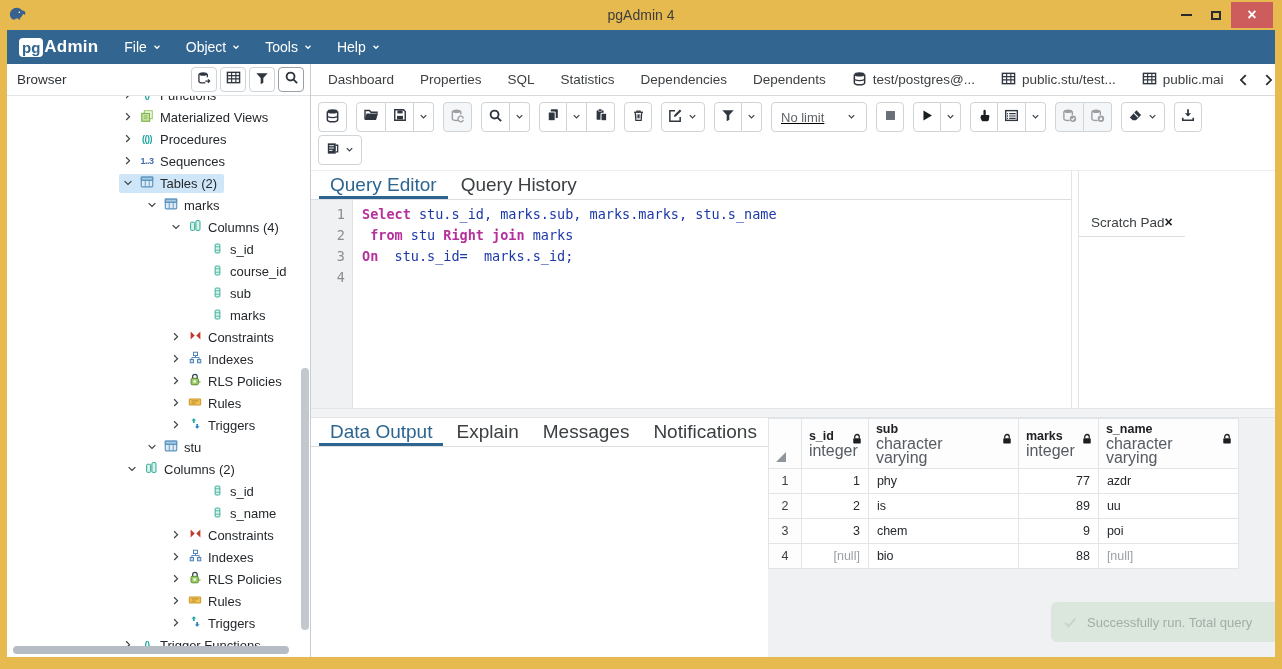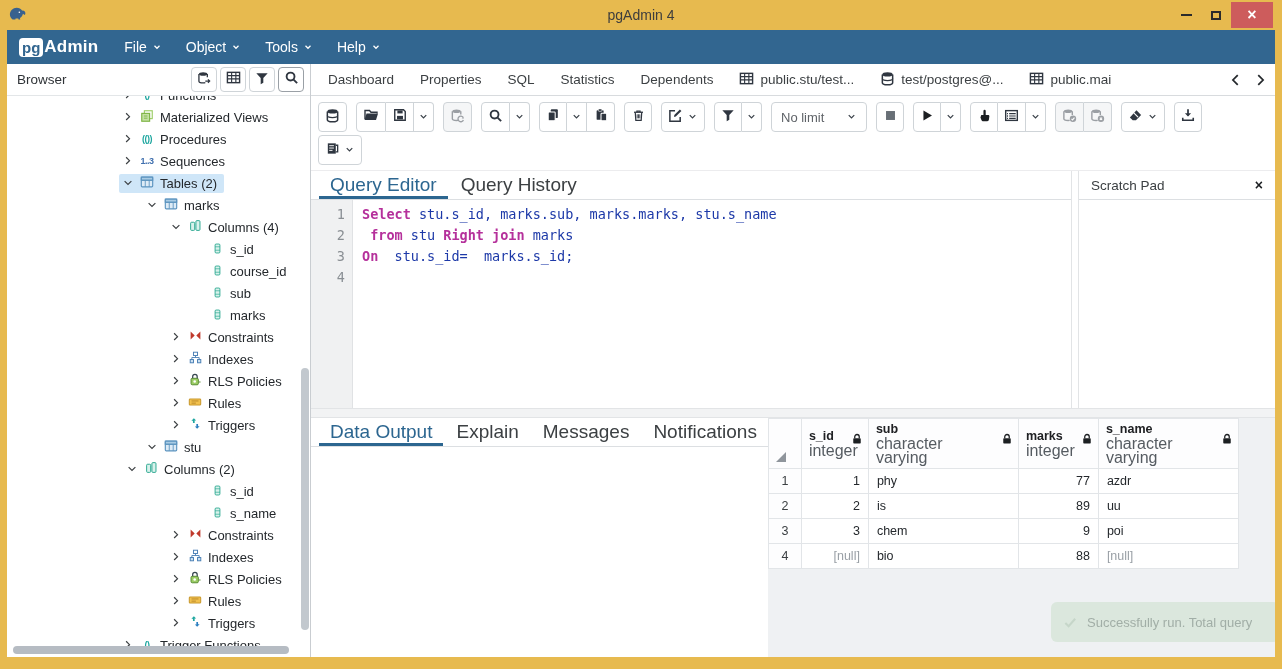--- a/index.html
+++ b/index.html
@@ -42,21 +42,21 @@
   .vscroll-thumb{position:absolute;right:1px;top:272px;width:8px;height:262px;background:#c2c8ce;border-radius:4px;}
   .hscroll-thumb{position:absolute;left:6px;bottom:3px;width:276px;height:8px;background:#b6bcc3;border-radius:4px;}
   
   .main{flex:1;display:flex;flex-direction:column;min-width:0;background:#fff;}
   .tabbar{height:32px;flex:none;display:flex;align-items:center;border-bottom:1px solid #d8dbde;padding:0 6px 0 4px;}
   .mtabs{display:flex;align-items:center;height:100%;}
   .mtab{padding:0 13px;height:100%;display:flex;align-items:center;gap:6px;font-size:13.5px;color:#3c4043;cursor:default;}
   .tab-nav{margin-left:auto;display:flex;align-items:center;gap:10px;padding-right:2px;}
   .navbtn{display:flex;align-items:center;justify-content:center;}
   
-  .qtoolbar{flex:none;display:flex;gap:9px;padding:6px 6px 3px 7px;}
+  .qtoolbar{flex:none;display:flex;gap:9px;padding:6px 6px 3px 7px;text-decoration:underline;}
   .btn-group{display:flex;}
   .tbtn{min-width:28px;height:30px;background:#fff;border:1px solid #cfd4d8;display:flex;align-items:center;justify-content:center;gap:4px;padding:0 6px;}
   .btn-group .tbtn:first-child{border-radius:4px 0 0 4px;}
   .btn-group .tbtn:last-child{border-radius:0 4px 4px 0;}
   .btn-group .tbtn:only-child{border-radius:4px;}
   .btn-group .tbtn + .tbtn{border-left:none;}
   .tbtn.caret-btn{min-width:20px;padding:0 4px;}
   .tbtn.disabled{background:#f5f6f7;}
   .tbtn.disabled svg{opacity:.45;}
   .limit-select{width:96px;height:30px;border:1px solid #cfd4d8;border-radius:4px;display:flex;align-items:center;justify-content:space-between;padding:0 9px;font-size:13px;color:#5f6368;background:#fff;}
@@ -67,21 +67,21 @@
   .etabs,.rtabs{height:29px;flex:none;display:flex;align-items:stretch;gap:2px;padding-left:8px;border-bottom:1px solid #dcdfe2;}
   .etab{padding:0 11px;display:flex;align-items:center;font-size:19px;color:#3c4043;cursor:default;}
   .etab.active{color:#2c6690;box-shadow:inset 0 -3px 0 #2c6690;}
   .ecode{flex:1;display:flex;min-height:0;font-family:"DejaVu Sans Mono",monospace;font-size:13.5px;}
   .gutter{width:42px;flex:none;background:#f0f1f2;border-right:1px solid #e0e2e4;color:#8a8f94;text-align:right;padding:4px 7px 0 0;line-height:21px;}
   .code{flex:1;padding:4px 0 0 9px;line-height:21px;white-space:pre;overflow:hidden;}
   .cline{height:21px;}
   .tok-kw{color:#b5309b;font-weight:bold;}
   .tok-pl{color:#1d39a8;}
   .splitter-v{width:8px;flex:none;background:#fff;border-left:1px solid #e2e4e6;border-right:1px solid #e2e4e6;}
-  .scratch{width:196px;flex:none;display:flex;flex-direction:column;}
+  .scratch{width:196px;flex:none;display:flex;flex-direction:row;margin-top:37px;}
   .scratch-head{height:29px;flex:none;display:flex;align-items:center;justify-content:space-between;padding:0 12px 0 12px;border-bottom:1px solid #dcdfe2;font-size:13.5px;color:#3c4043;}
   .sp-close{font-weight:bold;font-size:14px;color:#1c1f22;cursor:default;}
   .scratch-body{flex:1;background:#fff;}
   .hsplit{height:10px;flex:none;background:#f2f3f4;border-top:1px solid #e2e4e6;border-bottom:1px solid #e2e4e6;}
   
   .results{flex:1;display:flex;min-height:0;}
   .grid-area{flex:1;position:relative;background:#eff1f3;overflow:hidden;}
   .gtable{position:absolute;top:0;left:0;border-collapse:collapse;background:#fff;table-layout:fixed;}
   .gtable th,.gtable td{border:1px solid #e2e5e8;overflow:hidden;}
   .gh{height:39px;background:#fdfdfe;position:relative;vertical-align:middle;padding:3px 24px 3px 7px;text-align:left;}
@@ -591,36 +591,39 @@
               <div class="mtab">
                 <span>Properties</span>
               </div>
               <div class="mtab">
                 <span>SQL</span>
               </div>
               <div class="mtab">
                 <span>Statistics</span>
               </div>
               <div class="mtab">
+                <span>Dependencies</span>
+              </div>
+              <div class="mtab">
                 <span>Dependents</span>
-              </div>
-              <div class="mtab">
-                <span><svg viewBox="0 0 16 16" width="15" height="15">
-                    <rect x="1.5" y="2.5" width="13" height="11" fill="none" stroke="#2f3640" stroke-width="1.5"></rect>
-                    <path d="M1.5 6h13M1.5 9.5h13M6 2.5v11M10.5 2.5v11" stroke="#2f3640" stroke-width="1.2"></path>
-                  </svg></span>
-                <span>public.stu/test...</span>
               </div>
               <div class="mtab">
                 <span><svg viewBox="0 0 16 16" width="15" height="15">
                     <ellipse cx="8" cy="3.6" rx="5.5" ry="2.2" fill="#2f3640"></ellipse>
                     <path d="M2.5 3.6v8.8c0 1.2 2.5 2.2 5.5 2.2s5.5-1 5.5-2.2V3.6" fill="none" stroke="#2f3640" stroke-width="1.6"></path>
                     <path d="M2.5 8c0 1.2 2.5 2.2 5.5 2.2S13.5 9.2 13.5 8" fill="none" stroke="#2f3640" stroke-width="1.3"></path>
                   </svg></span>
                 <span>test/postgres@...</span>
+              </div>
+              <div class="mtab">
+                <span><svg viewBox="0 0 16 16" width="15" height="15">
+                    <rect x="1.5" y="2.5" width="13" height="11" fill="none" stroke="#2f3640" stroke-width="1.5"></rect>
+                    <path d="M1.5 6h13M1.5 9.5h13M6 2.5v11M10.5 2.5v11" stroke="#2f3640" stroke-width="1.2"></path>
+                  </svg></span>
+                <span>public.stu/test...</span>
               </div>
               <div class="mtab">
                 <span><svg viewBox="0 0 16 16" width="15" height="15">
                     <rect x="1.5" y="2.5" width="13" height="11" fill="none" stroke="#2f3640" stroke-width="1.5"></rect>
                     <path d="M1.5 6h13M1.5 9.5h13M6 2.5v11M10.5 2.5v11" stroke="#2f3640" stroke-width="1.2"></path>
                   </svg></span>
                 <span>public.mai</span>
               </div>
             </div>
           <div class="tab-nav">

